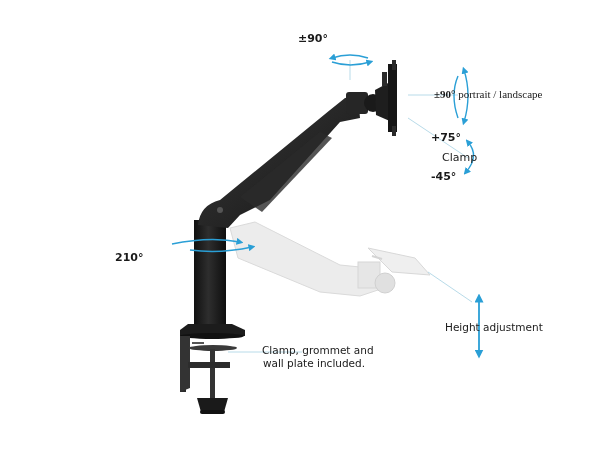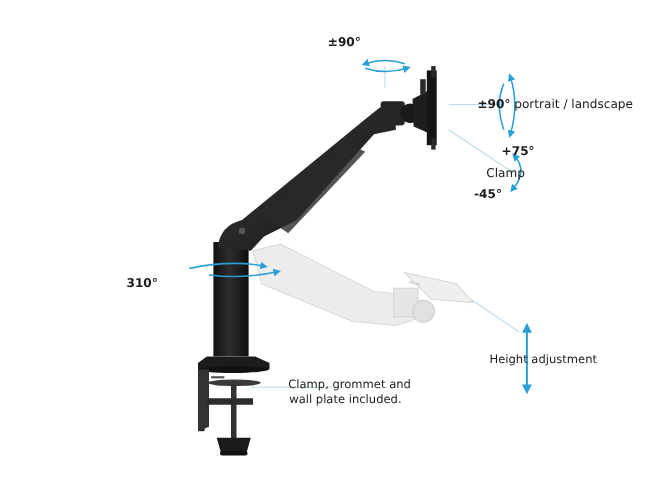--- a/index.html
+++ b/index.html
@@ -99,29 +99,29 @@
     <path d="M150,250 Q180,254 212,247" marker-end="url(#ah)"></path>
   </g>
 
   <g stroke="#2a9fd6" stroke-width="1.8" fill="none">
     <line x1="439" y1="298" x2="439" y2="354" marker-start="url(#ah)" marker-end="url(#ah)"></line>
   </g>
 </svg>
 
   <div class="lbl bold t-med" style="left:298px; top:32px;">±90°</div>
 
-  <div class="lbl t-med" style="left:434px; top:88px;">
+  <div class="lbl t-med" style="left:434px; top:88px;font-family:Liberation Serif, serif;">
     <span class="bold">±90°</span><span> portrait / landscape</span>
   </div>
 
-  <div class="lbl bold t-med" style="left:456px; top:131px;">+75°</div>
+  <div class="lbl bold t-med" style="left:431px; top:131px;">+75°</div>
   <div class="lbl t-med" style="left:442px; top:151px;">Clamp</div>
   <div class="lbl bold t-med" style="left:431px; top:170px;text-align:right;">-45°</div>
 
-  <div class="lbl bold t-med" style="left:115px; top:251px;">310°</div>
+  <div class="lbl bold t-med" style="left:115px; top:251px;">210°</div>
 
   <div class="lbl t-small center" style="left:262px; top:344px; width:104px;">
     <div>Clamp, grommet and</div>
     <div>wall plate included.</div>
   </div>
 
   <div class="lbl t-small" style="left:445px; top:321px;">Height adjustment</div>
 </div>
 
 </body></html>

